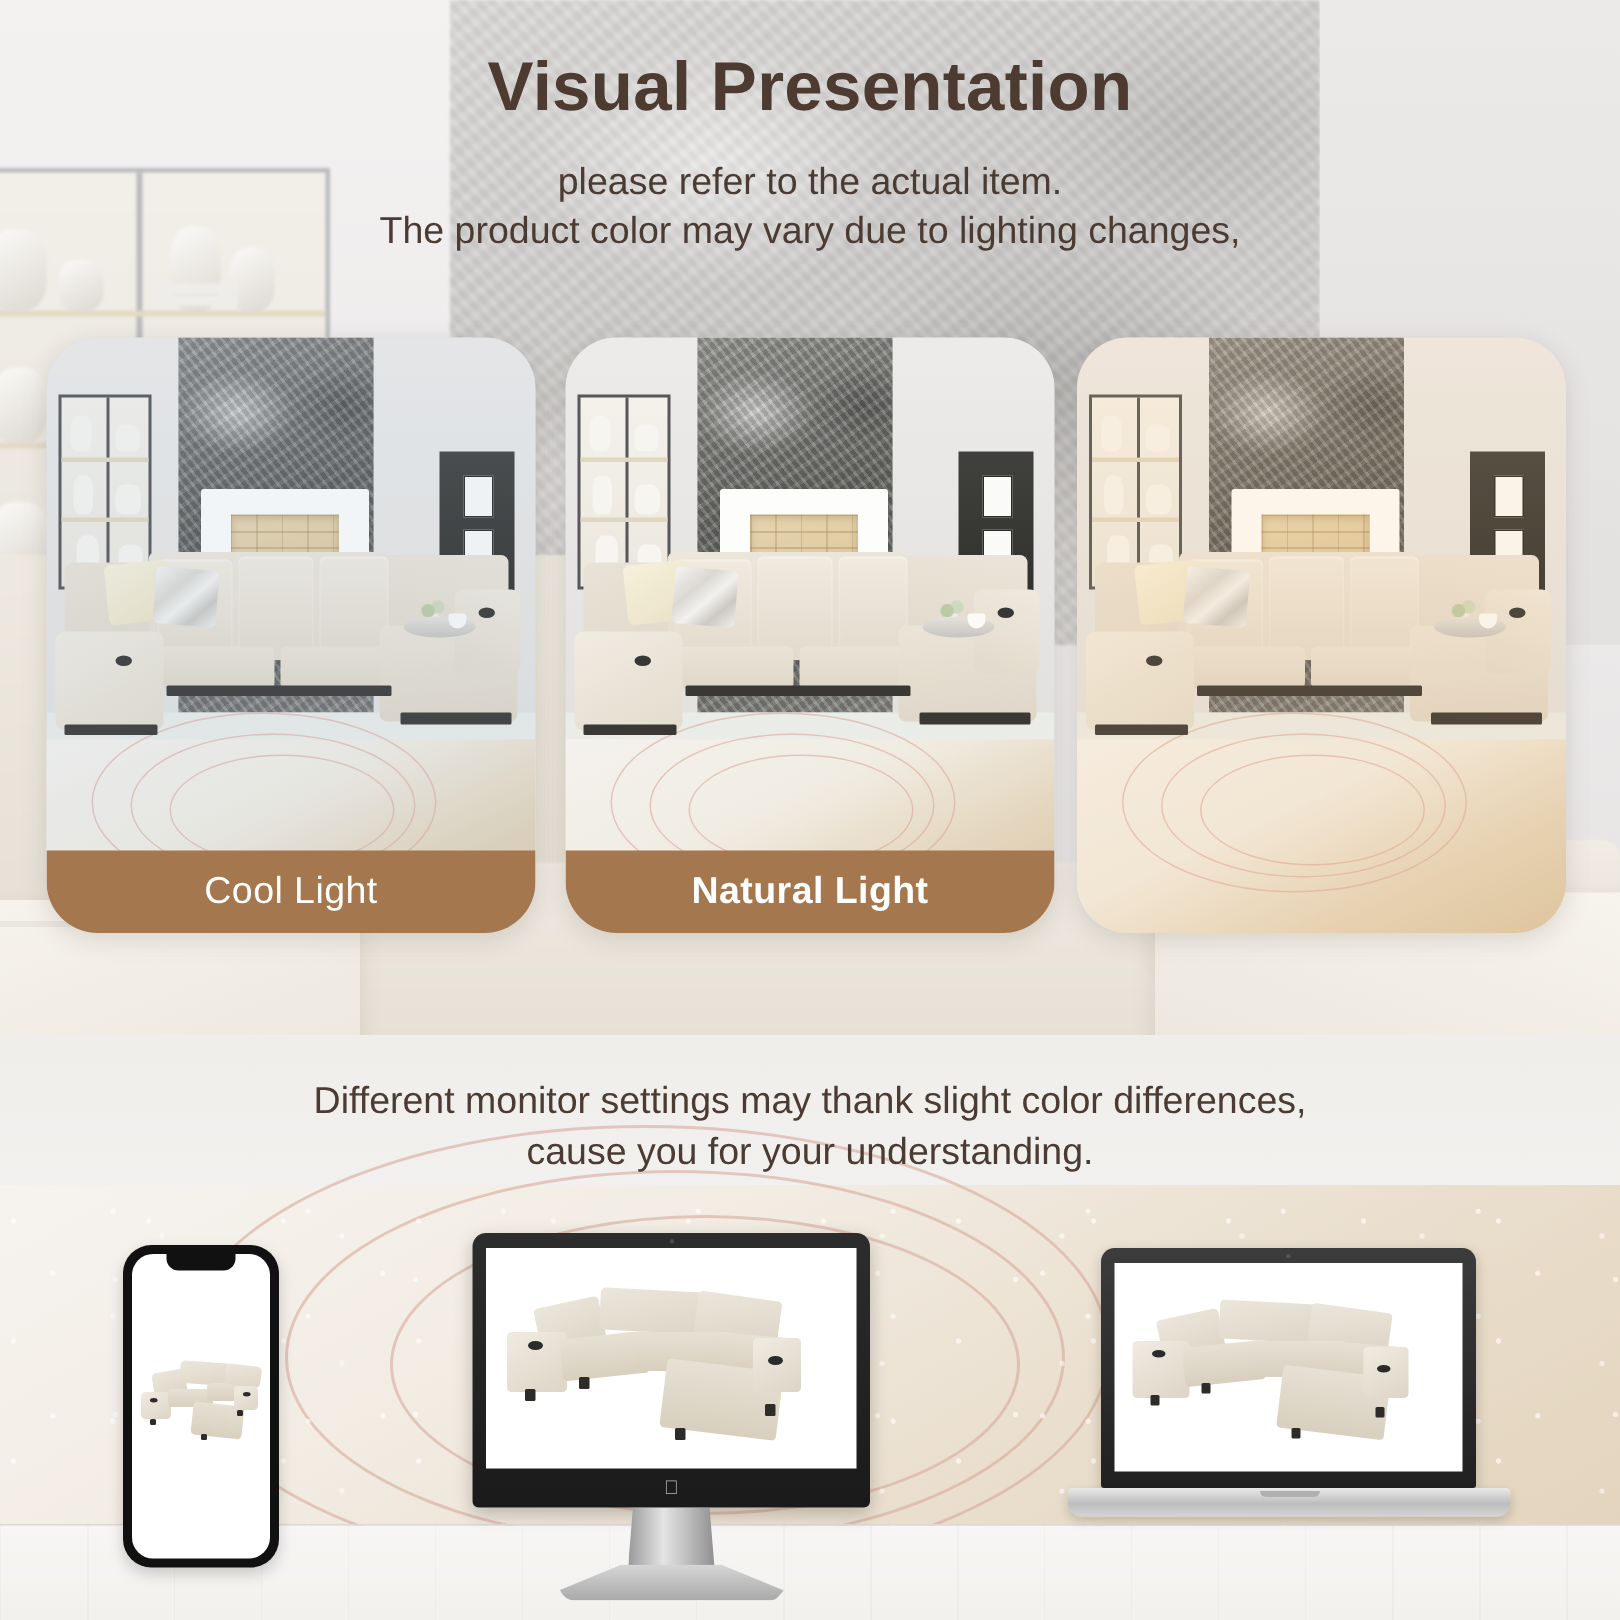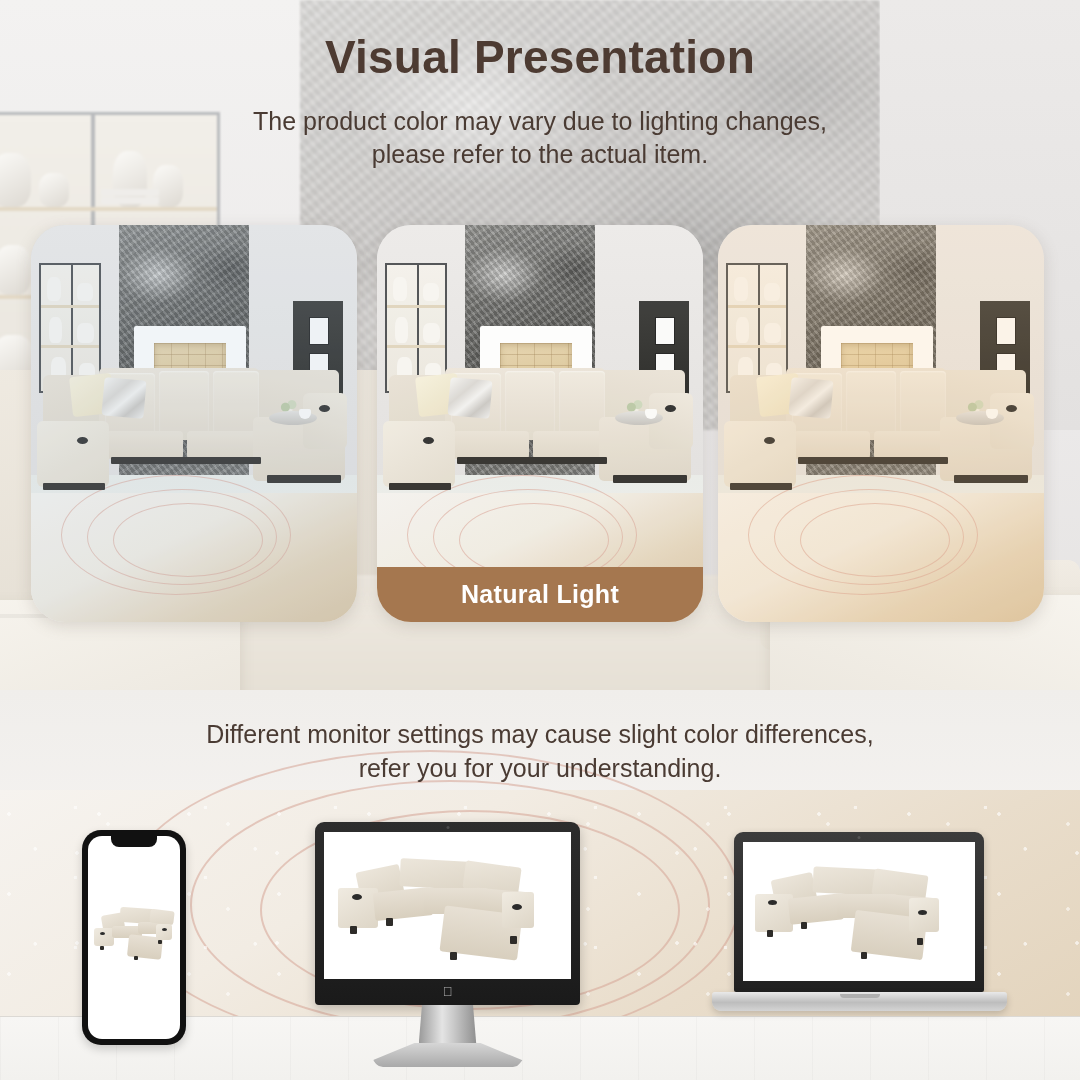--- a/index.html
+++ b/index.html
@@ -440,22 +440,22 @@
     <div class="rug-arc" style="left:120px;top:-40px;width:620px;height:300px;"></div>
     <div class="rug-arc" style="left:190px;top:-10px;width:520px;height:250px;"></div>
     <div class="rug-arc" style="left:260px;top:20px;width:420px;height:200px;"></div>
   </div>
   <div class="bg-woodfloor"></div>
 </div>
 
 <div class="header">
   <div class="title">Visual Presentation</div>
   <div class="subtitle">
+    <div>please refer to the actual item.</div>
     <div>The product color may vary due to lighting changes,</div>
-    <div>please refer to the actual item.</div>
   </div>
 </div>
 
 <div class="panels">
 
   <div class="panel p1">
     <div class="scene">
       <div class="s-wall"></div>
       <div class="s-chimney"></div>
       <div class="s-door"></div>
@@ -497,20 +497,23 @@
       <div class="s-cup" style="left:46px;top:212px;"></div>
       <div class="s-cup" style="left:288px;top:180px;"></div>
       <div class="s-plant"></div>
       <div class="s-tray"></div>
       <div class="s-teacup"></div>
       <div class="s-footer-dark" style="left:80px;top:232px;width:150px;height:7px;"></div>
       <div class="s-footer-dark" style="left:236px;top:250px;width:74px;height:8px;"></div>
       <div class="s-footer-dark" style="left:12px;top:258px;width:62px;height:7px;"></div>
       <div class="tint tint-cool"></div>
     </div>
+    <div class="label-bar" style="background:#A5774F">
+      <span>Cool Light</span>
+    </div>
   </div>
 
   <div class="panel p2">
     <div class="scene">
       <div class="s-wall"></div>
       <div class="s-chimney"></div>
       <div class="s-door"></div>
       <div class="s-pic" style="left:278px;top:92px;width:20px;height:28px;"></div>
       <div class="s-pic" style="left:278px;top:128px;width:20px;height:26px;"></div>
       <div class="s-fireplace">
@@ -608,22 +611,22 @@
       <div class="s-teacup"></div>
       <div class="s-footer-dark" style="left:80px;top:232px;width:150px;height:7px;"></div>
       <div class="s-footer-dark" style="left:236px;top:250px;width:74px;height:8px;"></div>
       <div class="s-footer-dark" style="left:12px;top:258px;width:62px;height:7px;"></div>
       <div class="tint tint-warm"></div>
     </div>
   </div>
 </div>
 
 <div class="footnote">
-  <div>Different monitor settings may cause slight color differences,</div>
-  <div>refer you for your understanding.</div>
+  <div>Different monitor settings may thank slight color differences,</div>
+  <div>cause you for your understanding.</div>
 </div>
 
 <div class="devices">
 
   <div class="phone">
     <div class="phone-screen">
       <div class="phone-notch"></div>
       <div class="thumb">
         <div class="t-seatback" style="left:14px;top:78px;width:22px;height:16px;transform:rotate(-10deg);"></div>
         <div class="t-seatback" style="left:32px;top:72px;width:34px;height:15px;transform:rotate(4deg);"></div>

